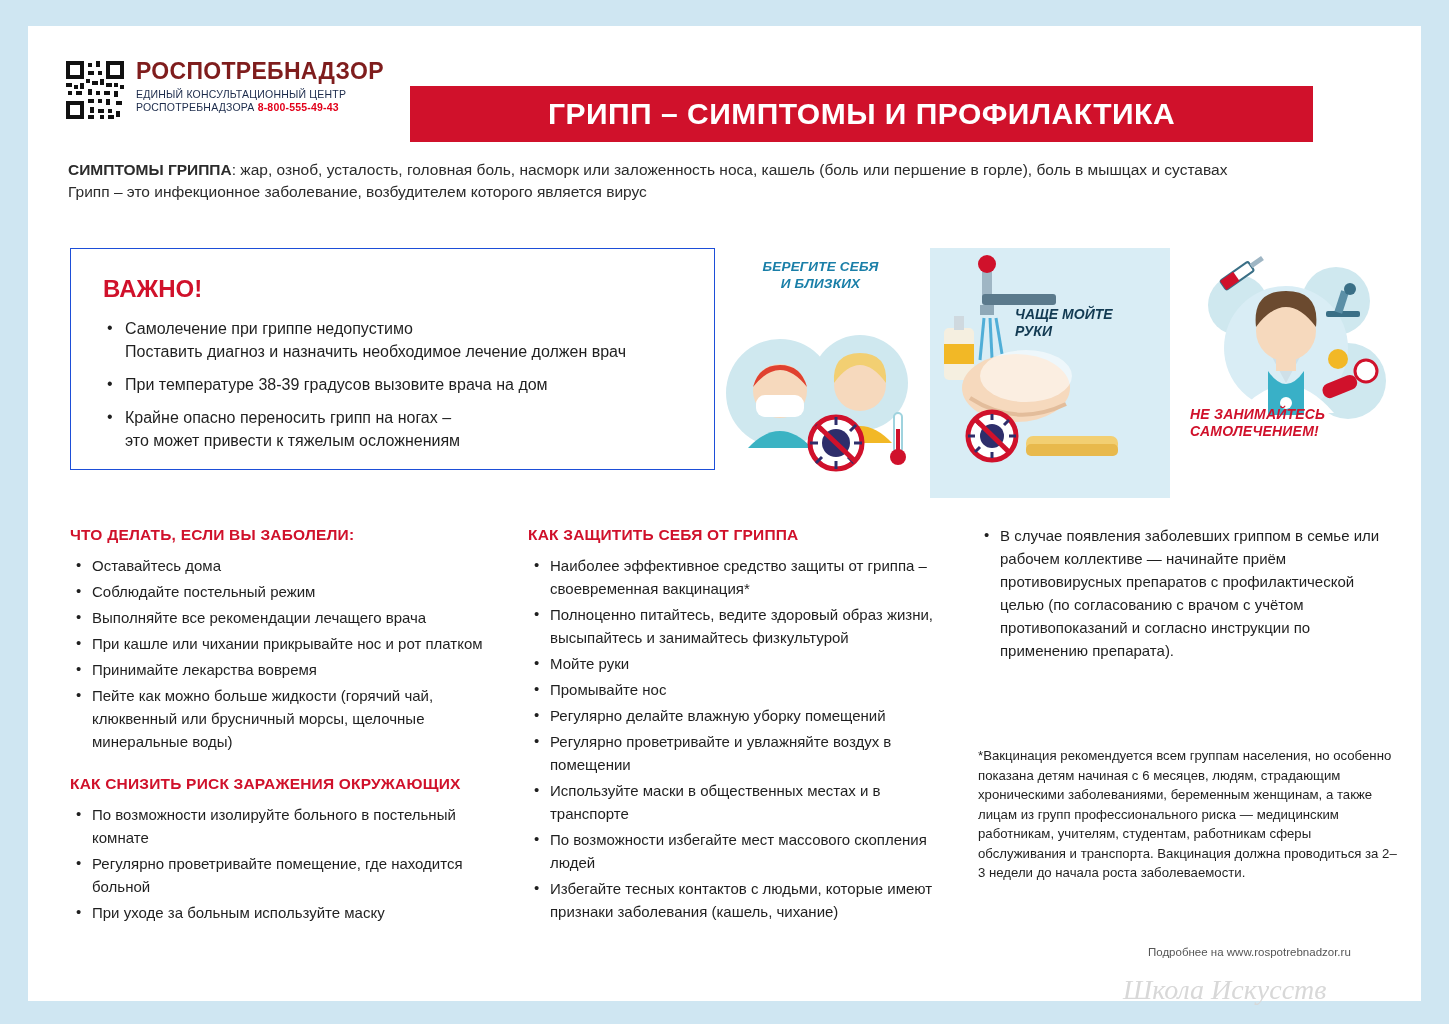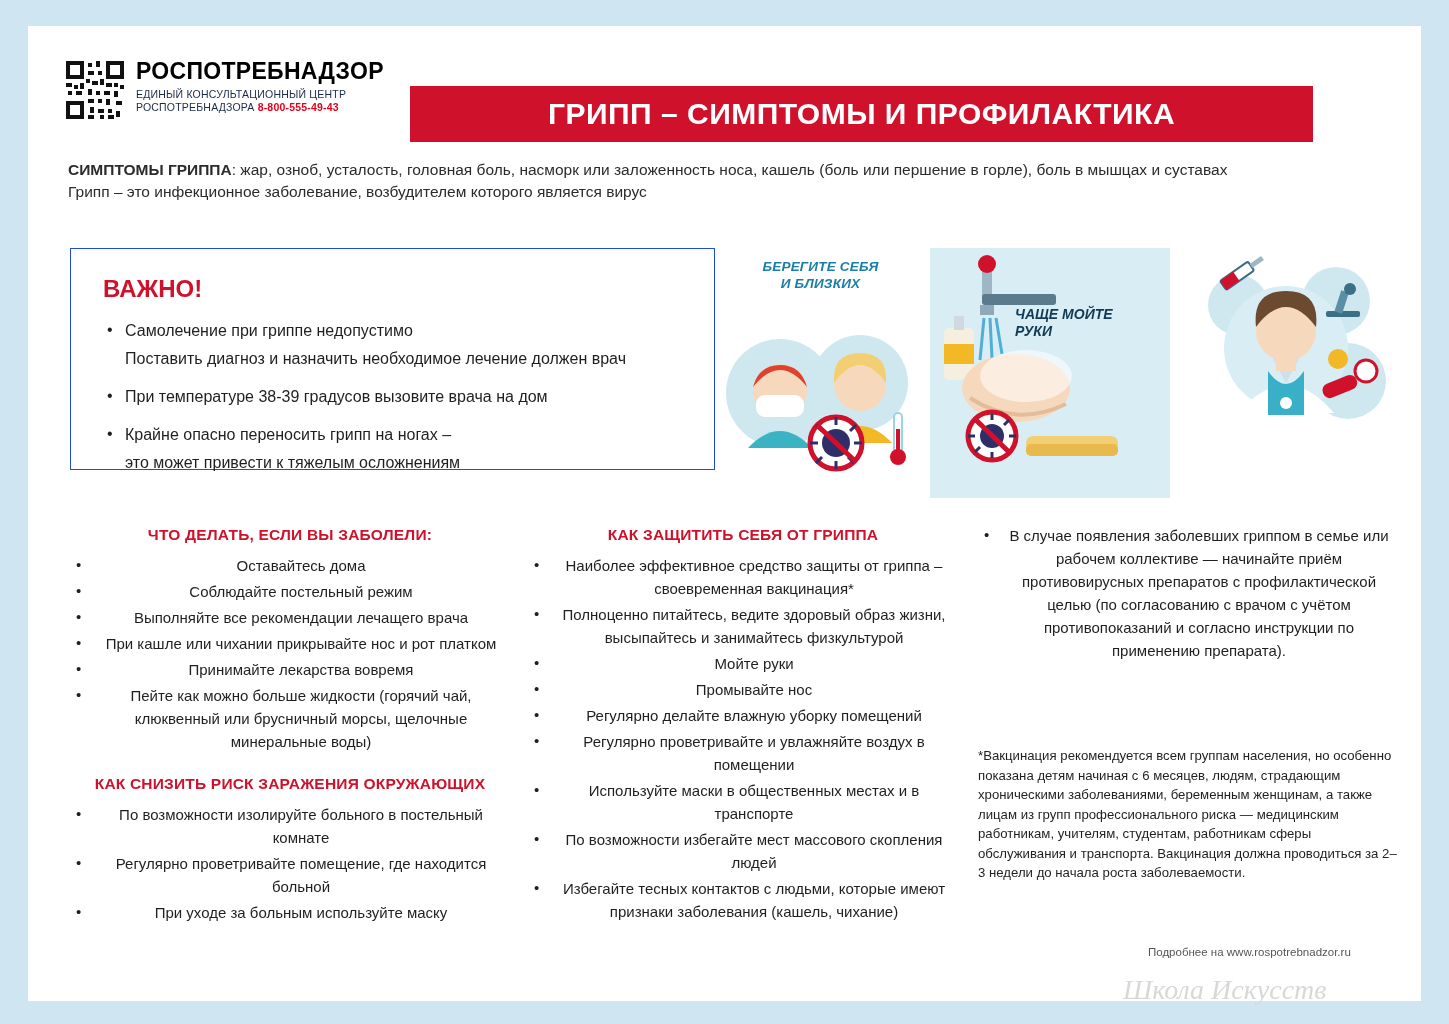--- a/index.html
+++ b/index.html
@@ -23,21 +23,21 @@
   .qr{
     width:58px;height:58px;margin-top:2px;
     background:
       linear-gradient(90deg,#111 0 0) 0 0/100% 100% no-repeat;
     position:relative;
     background-color:#fff;
   }
   .qr svg{display:block}
   .logo-text{margin-left:12px;}
   .logo-title{
-    font-size:23px;font-weight:bold;color:#000000;letter-spacing:.3px;
+    font-size:23px;font-weight:bold;color:#7f1d1d;letter-spacing:.3px;
     line-height:24px;
   }
   .logo-sub{
     font-size:10.5px;color:#1b2a4a;line-height:13px;margin-top:5px;
     letter-spacing:.2px;
   }
   .logo-phone{color:#e2001a;font-weight:bold;}
   .title-bar{
     position:absolute;left:382px;top:60px;width:903px;height:56px;
     background:#d0112b;display:flex;align-items:center;justify-content:center;
@@ -54,21 +54,21 @@
   
   .important{
     position:absolute;left:42px;top:222px;width:645px;height:222px;
     border:1px solid #1d4ed8;background:#fff;box-sizing:border-box;
   }
   .important h2{
     margin:26px 0 14px 32px;color:#d0112b;font-size:24px;font-weight:bold;
   }
   .important ul{margin:0;padding:0 28px 0 54px;list-style:none;}
   .important li{
-    position:relative;color:#1f1f1f;font-size:16px;line-height:28px;
+    position:relative;color:#1f1f1f;font-size:16px;line-height:23px;
     margin-bottom:10px;
   }
   .important li:before{
     content:"•";position:absolute;left:-18px;top:-1px;font-size:16px;color:#1f1f1f;
   }
   
   .illus{position:absolute;left:690px;top:222px;width:680px;height:250px;}
   .il-left{position:absolute;left:0;top:0;width:205px;height:250px;background:#fff;}
   .il-mid{position:absolute;left:212px;top:0;width:240px;height:250px;background:#d9edf5;}
   .il-right{position:absolute;left:458px;top:0;width:222px;height:250px;background:#fff;}
@@ -78,21 +78,21 @@
   }
   .cap-red{
     color:#d0112b;font-size:14px;font-weight:bold;font-style:italic;
     line-height:17px;letter-spacing:.2px;
   }
   .cap-dark{
     color:#123a52;font-size:14px;font-weight:bold;font-style:italic;
     text-align:center;line-height:17px;
   }
   
-  .col{position:absolute;top:500px;text-align:center;}
+  .col{position:absolute;top:500px;}
   .col h3{
     color:#d0112b;font-size:15.5px;font-weight:bold;margin:0 0 10px 0;
     letter-spacing:.2px;
   }
   .col ul{margin:0 0 22px 0;padding-left:22px;list-style:none;}
   .col li{
     position:relative;font-size:15px;line-height:23px;color:#1f1f1f;
     margin-bottom:3px;
   }
   .col li:before{
@@ -302,20 +302,22 @@
           <rect x="18" y="10" width="8" height="22" fill="#5b8fa6" transform="rotate(18 22 20)"></rect>
           <circle cx="30" cy="8" r="6" fill="#3a6f86"></circle>
         </g>
 
         <g transform="translate(146,104)">
           <rect x="0" y="22" width="36" height="15" rx="7" fill="#d0112b" transform="rotate(-22 18 30)"></rect>
           <circle cx="44" cy="14" r="11" fill="#ffffff" stroke="#d0112b" stroke-width="3"></circle>
           <circle cx="16" cy="2" r="10" fill="#f2b826"></circle>
         </g>
       </svg>
+      <div class="cap-red" style="position:absolute;left:14px;top:158px;width:200px;white-space:pre-line">НЕ ЗАНИМАЙТЕСЬ
+САМОЛЕЧЕНИЕМ!</div>
     </div>
   </div>
 
   <div class="col" id="col1">
     <h3>ЧТО ДЕЛАТЬ, ЕСЛИ ВЫ ЗАБОЛЕЛИ:</h3>
     <ul>
       <li>Оставайтесь дома</li>
       <li>Соблюдайте постельный режим</li>
       <li>Выполняйте все рекомендации лечащего врача</li>
       <li>При кашле или чихании прикрывайте нос и рот платком</li>

